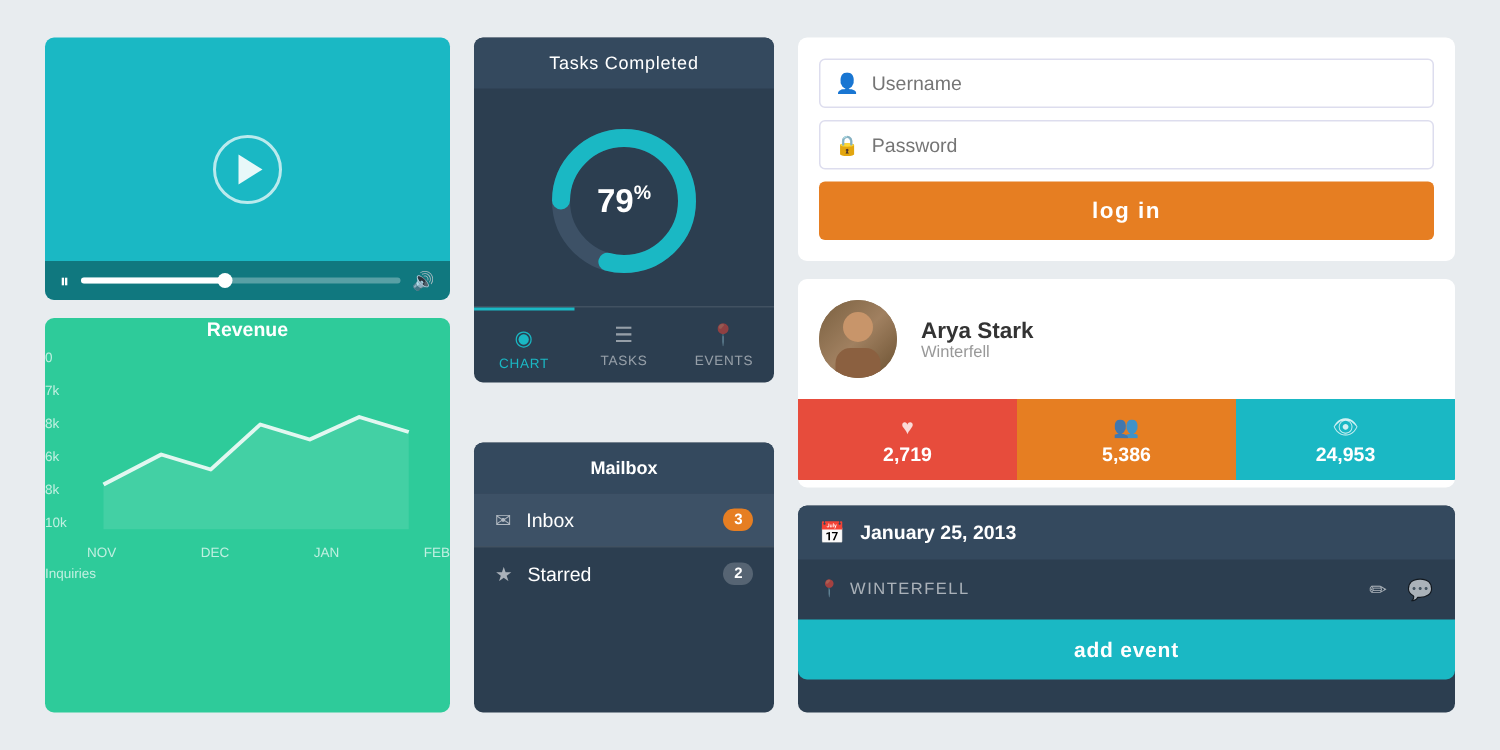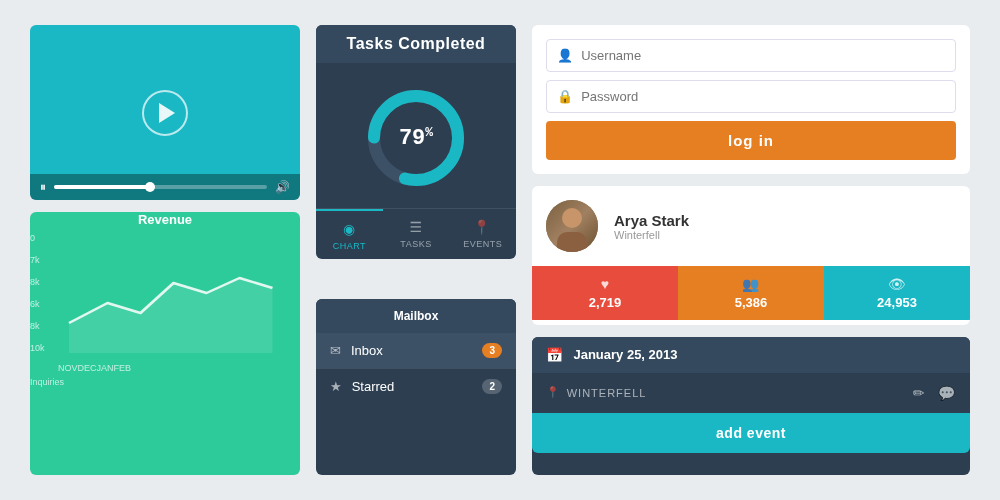--- a/index.html
+++ b/index.html
@@ -136,21 +136,21 @@
       right: 0;
       top: 0;
       bottom: 20px;
     }
     .x-labels {
       position: absolute;
       left: 28px;
       right: 0;
       bottom: 0;
       display: flex;
-      justify-content: flex-start;
+      justify-content: space-between;
       color: rgba(255,255,255,0.7);
       font-size: 9px;
     }
     .chart-footer-label {
       color: rgba(255,255,255,0.7);
       font-size: 9px;
       margin-top: 4px;
     }
 
     
@@ -162,32 +162,31 @@
     }
     
     .tasks-card {
       background: #2c3e50;
       border-radius: 6px;
       overflow: hidden;
     }
     .tasks-header {
       background: #34495e;
       color: white;
-      font-size: 16px;
-      font-weight: 700;
+      font-size: 12px;
+      font-weight: 400;
       text-align: center;
       padding: 10px;
       letter-spacing: 0.5px;
     }
     .donut-area {
       display: flex;
       justify-content: center;
       align-items: center;
       padding: 20px 6px 15px;
-      font-family: Liberation Mono, monospace;
     }
     .donut-container {
       position: relative;
       width: 110px;
       height: 110px;
     }
     .donut-text {
       position: absolute;
       top: 50%;
       left: 50%;

